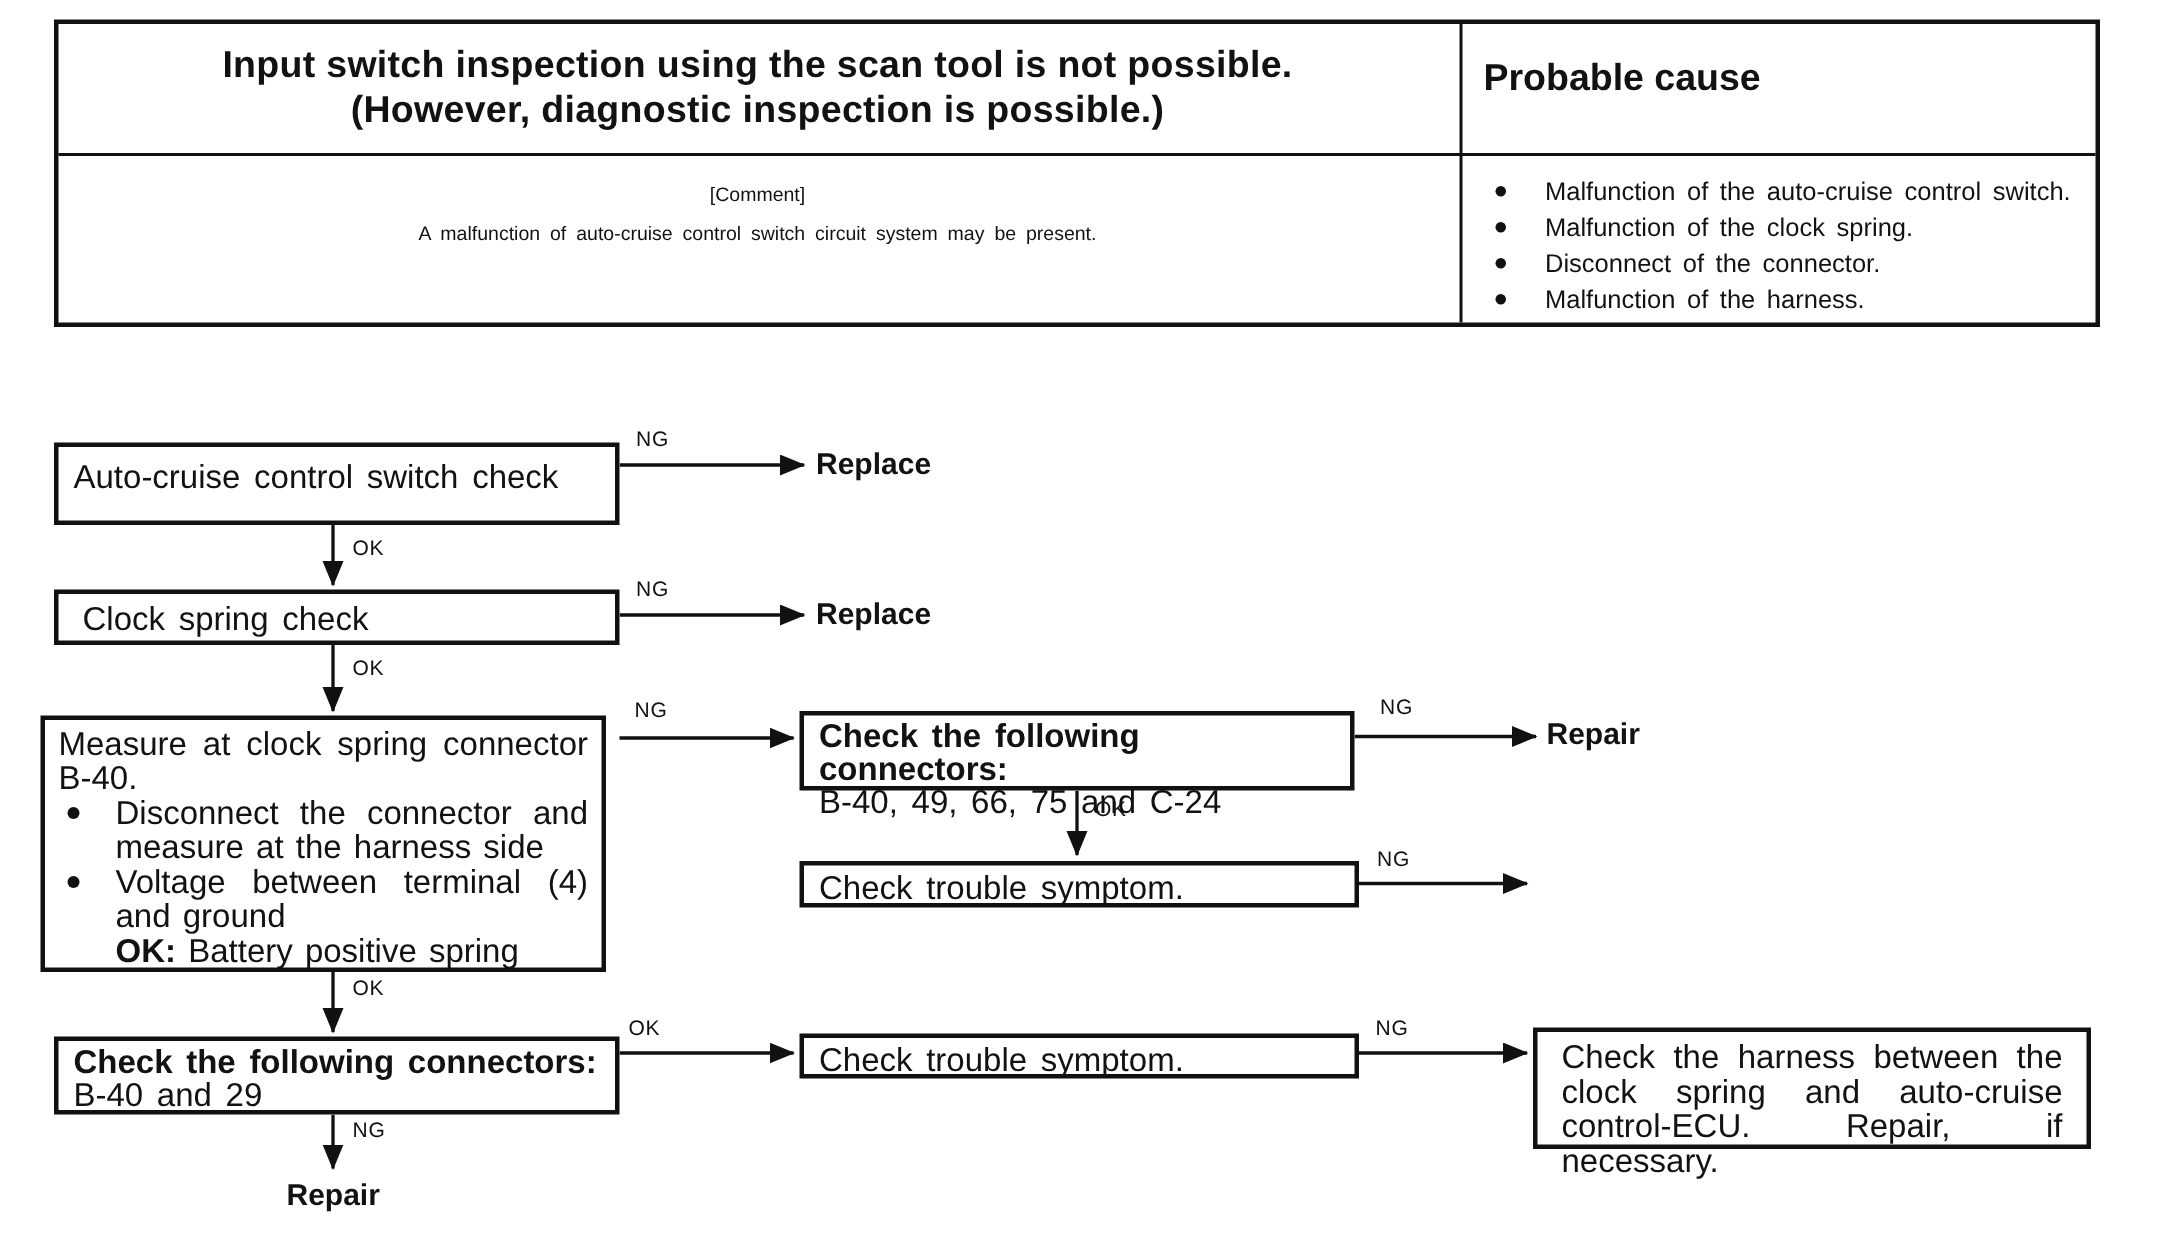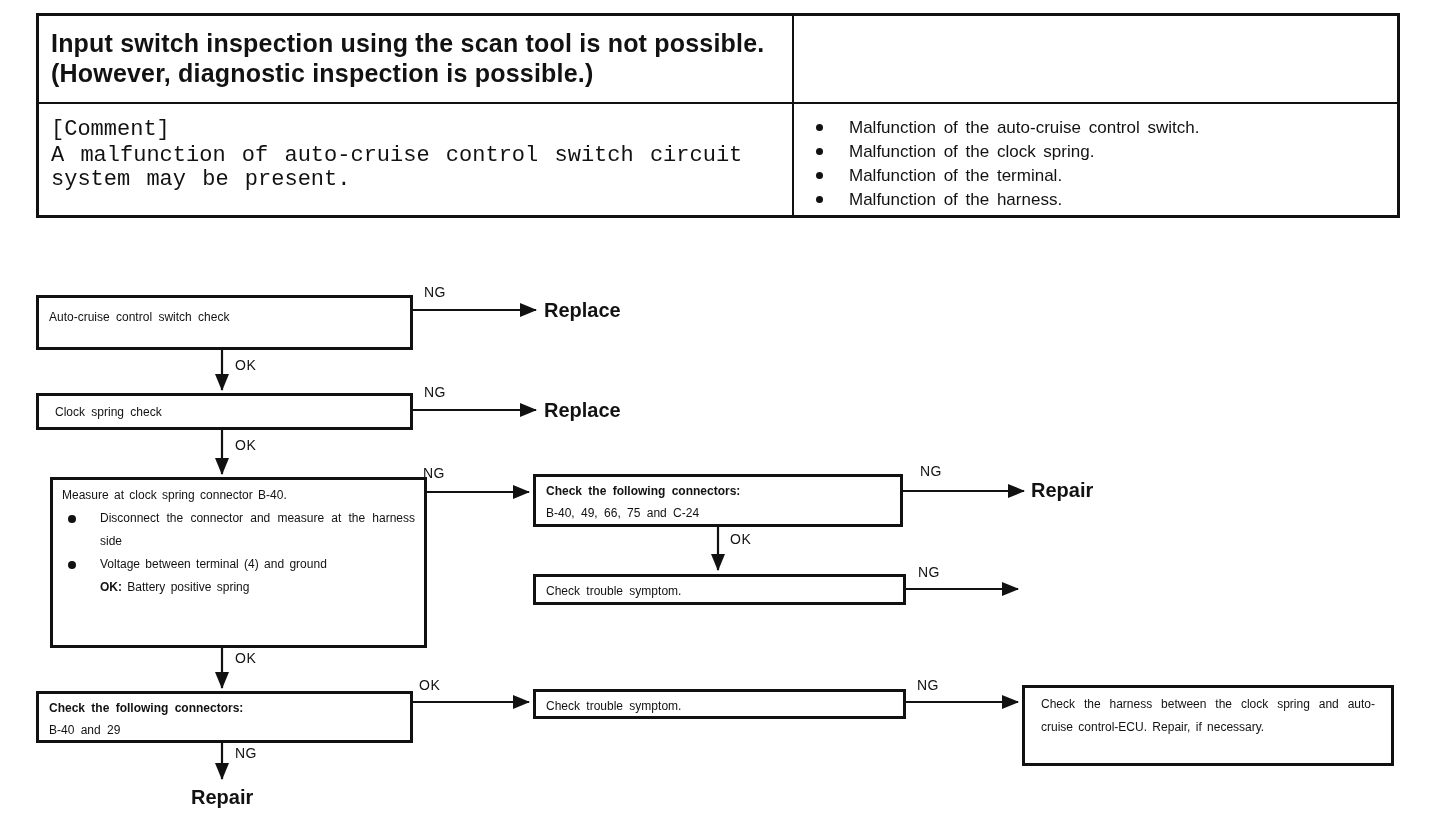--- a/index.html
+++ b/index.html
@@ -7,33 +7,33 @@
     position:relative;width:1456px;height:834px;background:#ffffff;
     font-family:"Liberation Sans","DejaVu Sans",sans-serif;color:#121212;
     overflow:hidden;
   }
   
   .spec-table{position:absolute;left:36px;top:13px;width:1364px;height:205px;
     border:3px solid #111;box-sizing:border-box;display:flex;flex-direction:column;}
   .t-row{display:flex;flex:1;}
   .t-row.header{flex:0 0 86px;border-bottom:2px solid #111;}
   .t-cell{box-sizing:border-box;}
-  .t-cell.left{width:755px;border-right:2px solid #111;padding:12px 14px 0 12px;}
+  .t-cell.left{width:936px;border-right:2px solid #111;padding:12px 14px 0 12px;text-align:center;}
   .t-cell.right{flex:1;padding:10px 14px 0 14px;}
   .t-title{font-size:25px;font-weight:700;line-height:30px;letter-spacing:0.2px;}
   .t-right-title{font-size:25px;font-weight:700;padding-top:12px;}
-  .t-body-text{font-size:22px;line-height:24px;word-spacing:3px;padding-top:2px;font-family:Liberation Mono, monospace;}
+  .t-body-text{font-size:13px;line-height:24px;word-spacing:3px;padding-top:2px;}
   .cause-list{list-style:none;margin:0;padding:2px 0 0 0;font-size:17px;line-height:24px;word-spacing:3px;}
   .cause-list li{display:flex;align-items:flex-start;}
   .c-dot{flex:0 0 7px;width:7px;height:7px;border-radius:50%;background:#111;margin:8px 26px 0 8px;}
   
   .arrows{position:absolute;left:0;top:0;width:1456px;height:834px;pointer-events:none;}
   .arrows line{stroke:#111;stroke-width:2.2;}
   .fc-box{position:absolute;border:3px solid #111;box-sizing:border-box;background:#fff;
-    font-size:12px;line-height:23px;word-spacing:3px;}
+    font-size:22px;line-height:23px;word-spacing:3px;}
   .fc-box .bold{font-weight:700;}
   .pad-a{padding:8px 10px;}
   .pad-b{padding:5px 16px;}
   .pad-c{padding:4px 9px 0 9px;}
   .pad-d{padding:3px 10px;}
   .just{text-align:justify;word-spacing:2px;}
   .b-row{display:flex;align-items:flex-start;}
   .b-dot{flex:0 0 8px;width:8px;height:8px;border-radius:50%;background:#111;margin:8px 24px 0 6px;}
   .ok-indent{padding-left:38px;}
   .lbl{position:absolute;font-size:14px;letter-spacing:0.5px;}
@@ -43,39 +43,42 @@
 <body>
 
 <div class="page">
 
   <div class="spec-table">
     <div class="t-row header">
       <div class="t-cell left">
         <div class="t-title">Input switch inspection using the scan tool is not possible.</div>
         <div class="t-title">(However, diagnostic inspection is possible.)</div>
       </div>
+      <div class="t-cell right">
+        <div class="t-right-title">Probable cause</div>
+      </div>
     </div>
     <div class="t-row">
       <div class="t-cell left">
         <div class="t-body-text">[Comment]</div>
         <div class="t-body-text">A malfunction of auto-cruise control switch circuit system may be present.</div>
       </div>
       <div class="t-cell right">
         <ul class="cause-list">
           <li>
               <span class="c-dot"></span>
               <span>Malfunction of the auto-cruise control switch.</span>
             </li>
           <li>
               <span class="c-dot"></span>
               <span>Malfunction of the clock spring.</span>
             </li>
           <li>
               <span class="c-dot"></span>
-              <span>Malfunction of the terminal.</span>
+              <span>Disconnect of the connector.</span>
             </li>
           <li>
               <span class="c-dot"></span>
               <span>Malfunction of the harness.</span>
             </li>
         </ul>
       </div>
     </div>
   </div>
 
@@ -100,21 +103,21 @@
   </svg>
 
   <div class="fc-box pad-a" style="left:36px;top:295px;width:377px;height:55px;">
     <span>Auto-cruise control switch check</span>
   </div>
 
   <div class="fc-box pad-b" style="left:36px;top:393px;width:377px;height:37px;">
     <span>Clock spring check</span>
   </div>
 
-  <div class="fc-box pad-c just" style="left:50px;top:477px;width:377px;height:171px;">
+  <div class="fc-box pad-c just" style="left:27px;top:477px;width:377px;height:171px;">
     <div>Measure at clock spring connector B-40.</div>
     <div class="b-row">
       <span class="b-dot"></span>
       <span>Disconnect the connector and measure at the harness side</span>
     </div>
     <div class="b-row">
       <span class="b-dot"></span>
       <span>Voltage between terminal (4) and ground</span>
     </div>
     <div class="ok-indent">

